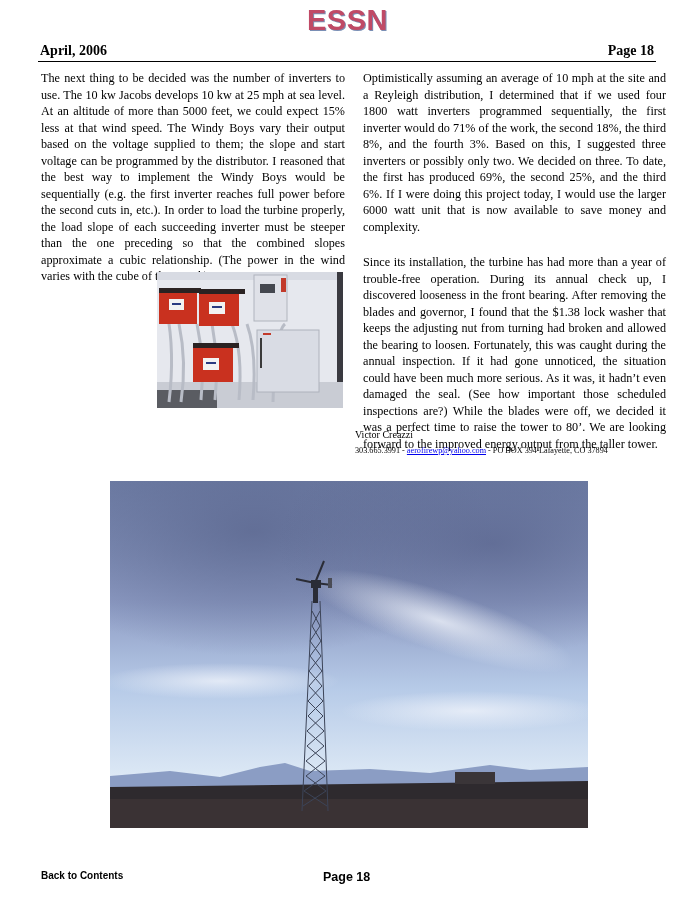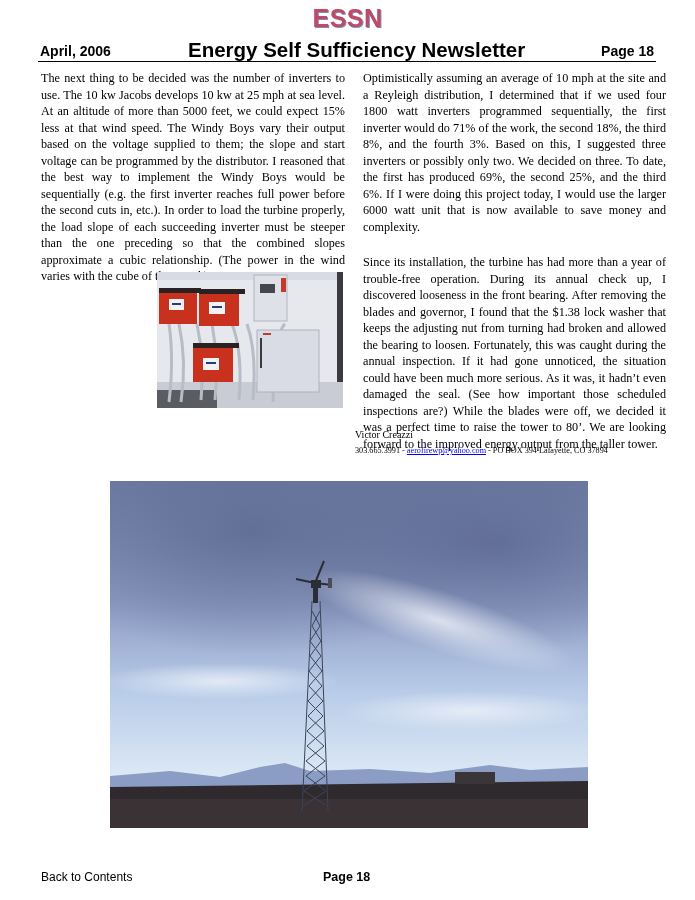--- a/index.html
+++ b/index.html
@@ -1,28 +1,28 @@
 <!DOCTYPE html>
 <html><head>
   <meta charset="utf-8">
   <style>
     * { margin: 0; padding: 0; box-sizing: border-box; }
     html, body { width: 695px; height: 900px; background: #ffffff; overflow: hidden; }
     body { position: relative; font-family: "Liberation Serif", serif; color: #000; }
 
     .masthead {
       position: absolute; left: 0; top: 4px; width: 695px; text-align: center;
-      font-family: "Liberation Sans", sans-serif; font-weight: bold; font-size: 25px;
+      font-family: "Liberation Sans", sans-serif; font-weight: bold; font-size: 29px;
       color: #c04a66; letter-spacing: 0.5px;
       text-shadow: 1px 1px 0 #7a8fb5;
     }
     .header-row {
       position: absolute; left: 38px; top: 38px; width: 618px; height: 24px;
       border-bottom: 1.5px solid #000;
-      font-family: Liberation Sans, sans-serif; font-weight: bold;
+      font-family: Liberation Serif, serif; font-weight: bold;
     }
     .header-date { position: absolute; left: 2px; top: 5px; font-size: 14px; }
     .header-title { position: absolute; left: 150px; top: 0px; font-size: 20.5px; letter-spacing: 0px; }
     .header-page { position: absolute; right: 2px; top: 5px; font-size: 14px; }
 
     .col { position: absolute; font-size: 12.2px; line-height: 16.5px; text-align: justify; }
     .col-left { left: 41px; top: 70px; width: 304px; }
     .col-right { left: 363px; top: 70px; width: 303px; }
     .col p { margin: 0; }
     .col p + p { margin-top: 19px; }
@@ -34,31 +34,30 @@
     .photo-tower {
       position: absolute; left: 110px; top: 481px; width: 478px; height: 347px;
       overflow: hidden;
     }
 
     .sig { position: absolute; left: 355px; top: 427px; font-family: "Liberation Serif", serif; }
     .sig-name, .sig-company { font-weight: normal; font-size: 10px; line-height: 16px; }
     .sig-contact { font-size: 8.2px; margin-top: 3px; white-space: nowrap; }
     .sig-contact a { color: #0000ee; text-decoration: underline; }
 
-    .footer-back { position: absolute; left: 41px; top: 870px; font-family: "Liberation Sans", sans-serif; font-weight: normal; font-size: 12px; }
+    .footer-back { position: absolute; left: 41px; top: 870px; font-family: "Liberation Sans", sans-serif; font-weight: bold; font-size: 10px; }
     .footer-page { position: absolute; left: 323px; top: 870px; font-family: "Liberation Sans", sans-serif; font-weight: bold; font-size: 12.5px; }
   </style>
 </head>
 <body>
 
 <div class="masthead">ESSN</div>
 
 <div class="header-row">
   <span class="header-date">April, 2006</span>
-  <span class="header-title">Energy Self Sufficiency Newsletter</span>
   <span class="header-page">Page 18</span>
 </div>
 
 <div class="col col-left">
   <p>The next thing to be decided was the number of inverters to use. The 10 kw Jacobs develops 10 kw at 25 mph at sea level. At an altitude of more than 5000 feet, we could expect 15% less at that wind speed. The Windy Boys vary their output based on the voltage supplied to them; the slope and start voltage can be programmed by the distributor. I reasoned that the best way to implement the Windy Boys would be sequentially (e.g. the first inverter reaches full power before the second cuts in, etc.). In order to load the turbine properly, the load slope of each succeeding inverter must be steeper than the one preceding so that the combined  slopes approximate a cubic relationship. (The power in the wind varies with the cube of the speed.)</p>
 </div>
 
 <div class="col col-right">
   <p>Optimistically assuming an average of 10 mph at the site and a Reyleigh distribution, I determined that if we used four 1800 watt inverters programmed sequentially, the first inverter would do 71% of the work, the second 18%, the third 8%, and the fourth 3%. Based on this, I suggested three inverters or possibly only two. We decided on three. To date, the first has produced 69%, the second 25%, and the third 6%. If I were doing this project today, I would use the larger 6000 watt unit that is now available to save money and complexity.</p>
   <p>Since its installation, the turbine has had more than a year of trouble-free operation. During its annual check up, I discovered looseness in the front bearing. After removing the blades and governor, I found that the $1.38 lock washer that keeps the adjusting nut from turning had broken and allowed the bearing to loosen. Fortunately, this was caught during the annual inspection. If it had gone unnoticed, the situation could have been much more serious. As it was, it hadn’t even damaged the seal. (See how important those scheduled inspections are?) While the blades were off, we decided it was a perfect time to raise the tower to 80’. We are looking forward to the improved energy output from the taller tower.</p>

